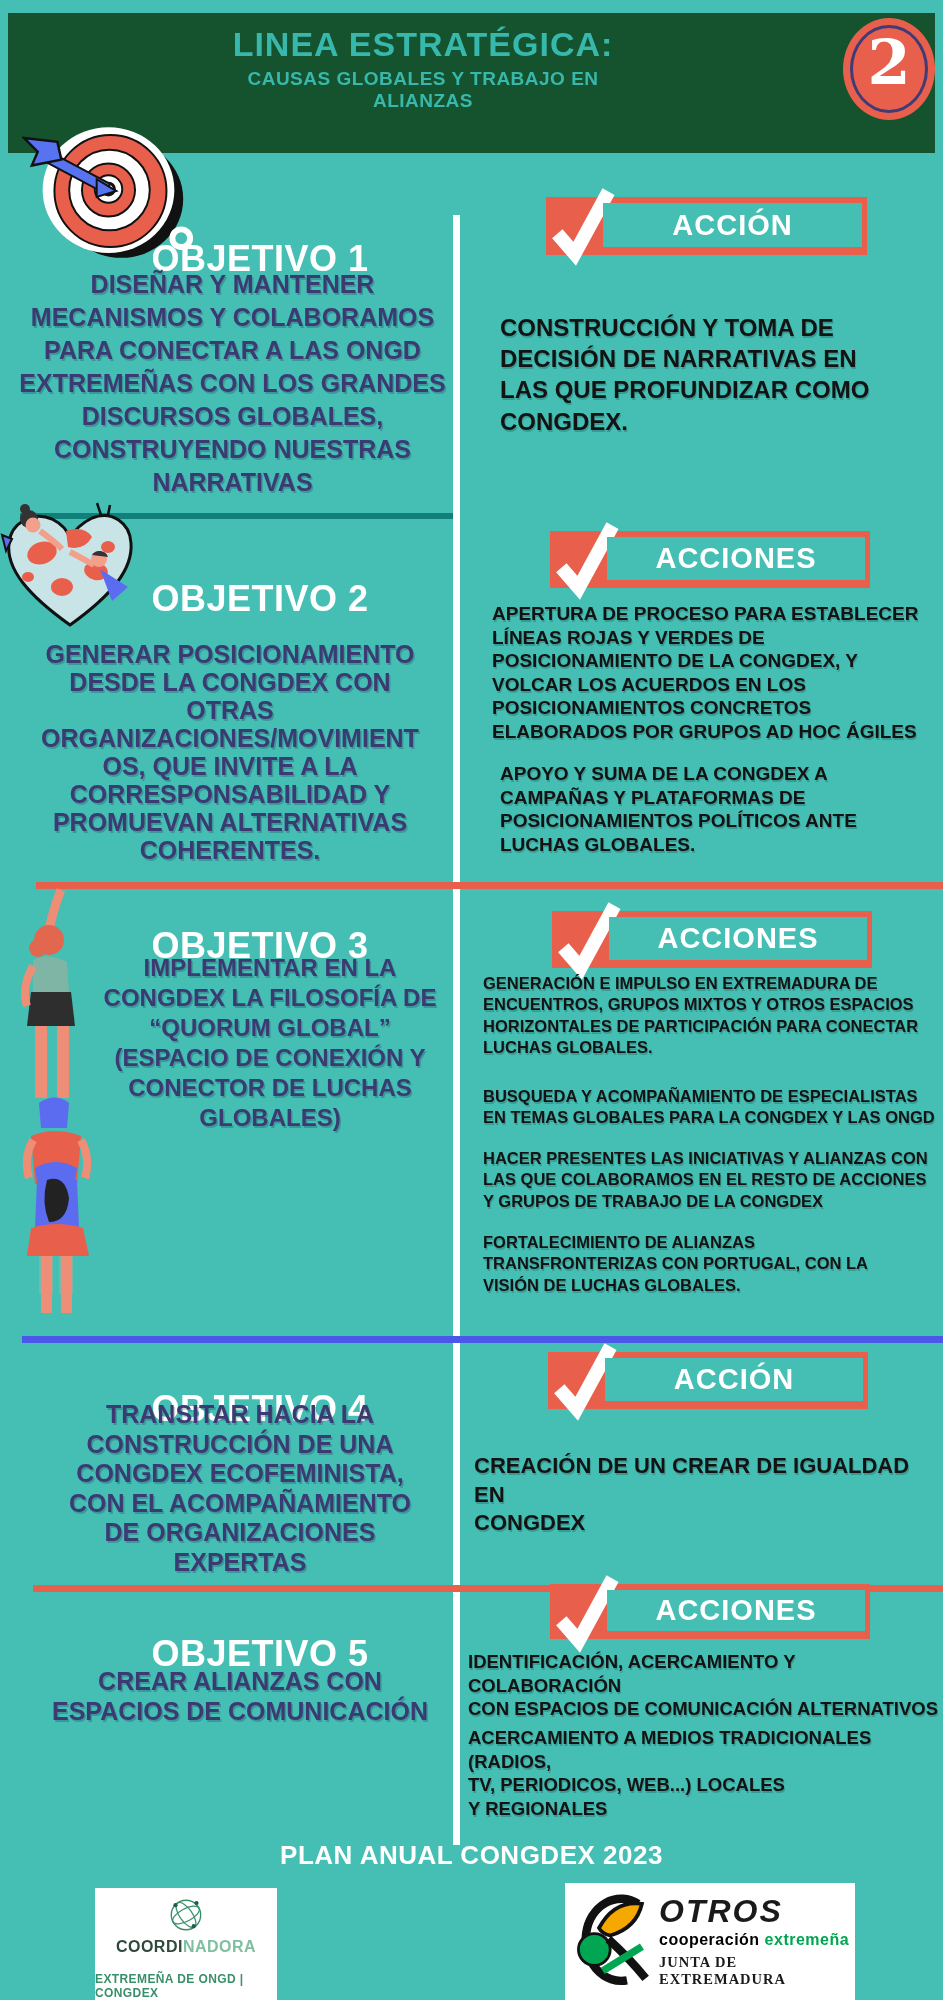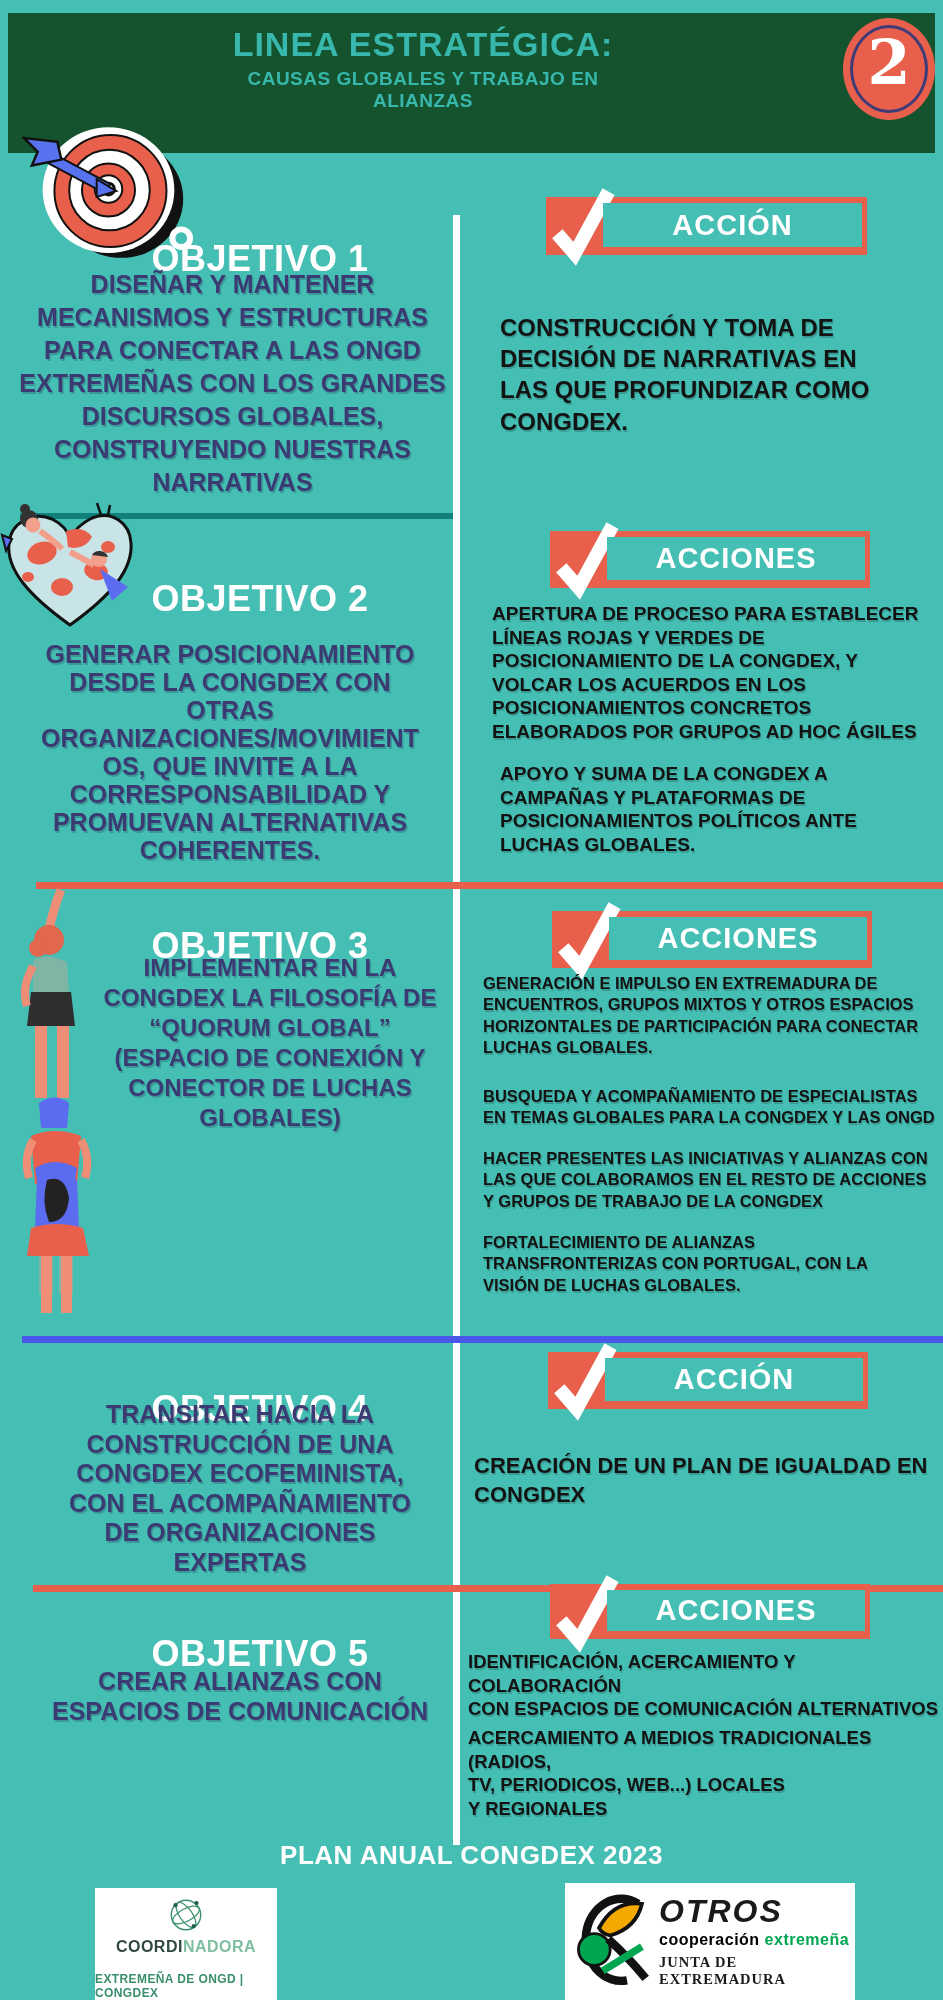--- a/index.html
+++ b/index.html
@@ -87,21 +87,21 @@
     <circle cx="88" cy="66" r="14" fill="#fff" stroke="#111" stroke-width="2"></circle>
     <circle cx="88" cy="66" r="6" fill="#fff" stroke="#111" stroke-width="3"></circle>
     <line x1="20" y1="30" x2="88" y2="66" stroke="#111" stroke-width="13"></line>
     <line x1="20" y1="30" x2="86" y2="65" stroke="#5873F0" stroke-width="9"></line>
     <polygon points="2,14 36,18 40,36 10,42 16,28" fill="#5873F0" stroke="#111" stroke-width="2.5"></polygon>
     <polygon points="76,56 96,68 76,74" fill="#5873F0" stroke="#111" stroke-width="2"></polygon>
     <circle cx="162" cy="116" r="9" fill="none" stroke="#fff" stroke-width="6"></circle>
   </svg>
   <div class="obj-heading" style="top:206px;">OBJETIVO 1</div>
   <div class="obj-body" style="left:5px;top:268px;width:455px;font-size:25px;line-height:1.32;">DISEÑAR  Y MANTENER
-MECANISMOS Y ESTRUCTURAS
+MECANISMOS Y COLABORAMOS
 PARA CONECTAR A LAS ONGD
 EXTREMEÑAS CON LOS GRANDES
 DISCURSOS GLOBALES,
 CONSTRUYENDO NUESTRAS
 NARRATIVAS</div>
 
   <div class="action-box" style="left:546px;top:197px;width:321px;height:58px;">
     <svg class="check" viewBox="0 0 70 85">
       <path d="M8,52 L27,74 L64,6" stroke="#fff" stroke-width="15" fill="none"></path>
     </svg>
@@ -223,21 +223,21 @@
 EXPERTAS</div>
 
   <div class="action-box" style="left:548px;top:1352px;width:320px;height:57px;">
     <svg class="check" viewBox="0 0 70 85">
       <path d="M8,52 L27,74 L64,6" stroke="#fff" stroke-width="15" fill="none"></path>
     </svg>
     <div class="action-inner">
       <span class="action-label">ACCIÓN</span>
     </div>
   </div>
-  <div class="action-text" style="left:474px;top:1452px;width:465px;font-size:22px;line-height:1.3;">CREACIÓN DE UN PLAN DE IGUALDAD EN
+  <div class="action-text" style="left:474px;top:1452px;width:465px;font-size:22px;line-height:1.3;">CREACIÓN DE UN CREAR DE IGUALDAD EN
 CONGDEX</div>
 
   <div class="obj-heading" style="top:1601px;">OBJETIVO 5</div>
   <div class="obj-body" style="left:30px;top:1666px;width:420px;font-size:25px;line-height:1.2;">CREAR ALIANZAS CON
 ESPACIOS DE COMUNICACIÓN</div>
 
   <div class="action-box" style="left:550px;top:1584px;width:320px;height:55px;">
     <svg class="check" viewBox="0 0 70 85">
       <path d="M8,52 L27,74 L64,6" stroke="#fff" stroke-width="15" fill="none"></path>
     </svg>

